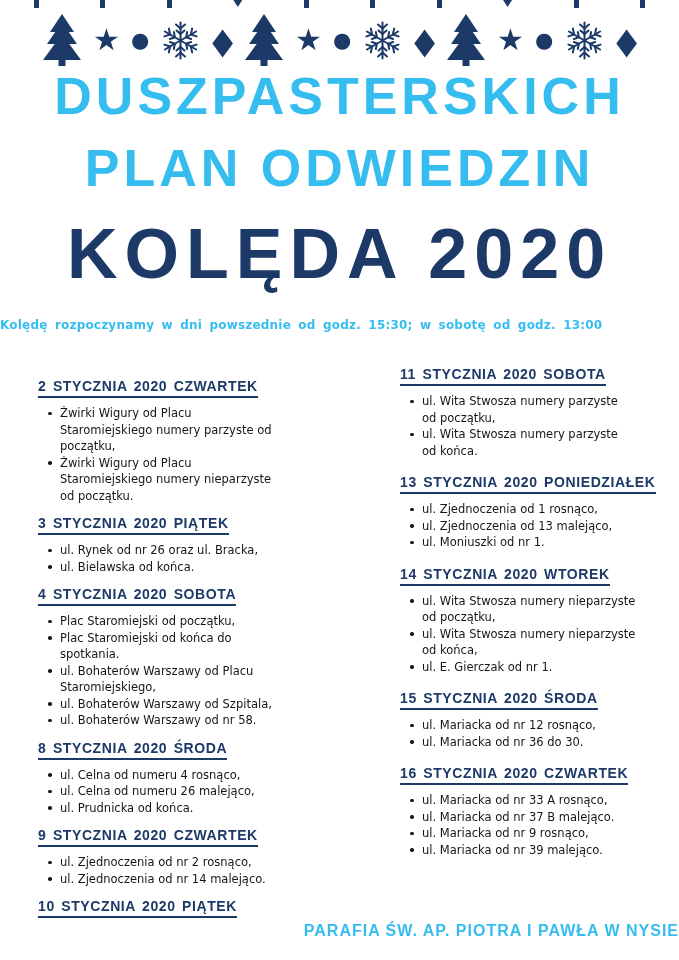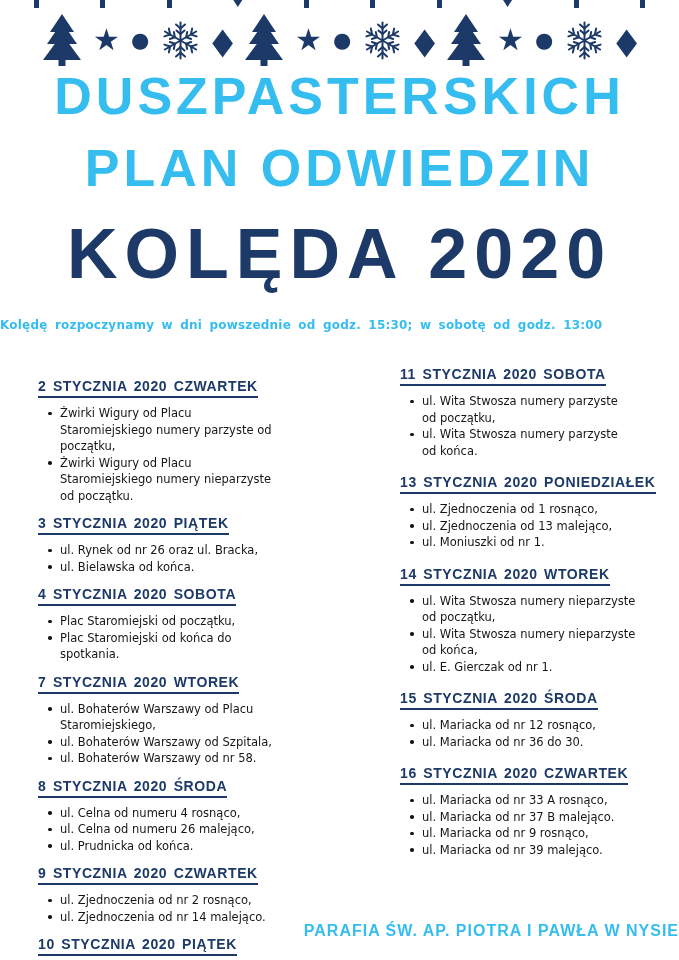--- a/index.html
+++ b/index.html
@@ -318,21 +318,20 @@
         </div>
         <div class="sec">
           <h3><span>4 STYCZNIA 2020 SOBOTA</span></h3>
           <ul>
             <li>Plac Staromiejski od początku,</li>
             <li>Plac Staromiejski od końca do
 spotkania.</li>
           </ul>
         </div>
         <div class="sec">
-          <h3><span>7 STYCZNIA 2020 WTOREK</span></h3>
           <ul>
             <li>ul. Bohaterów Warszawy od Placu
 Staromiejskiego,</li>
             <li>ul. Bohaterów Warszawy od Szpitala,</li>
             <li>ul. Bohaterów Warszawy od nr 58.</li>
           </ul>
         </div>
         <div class="sec">
           <h3><span>8 STYCZNIA 2020 ŚRODA</span></h3>
           <ul>

